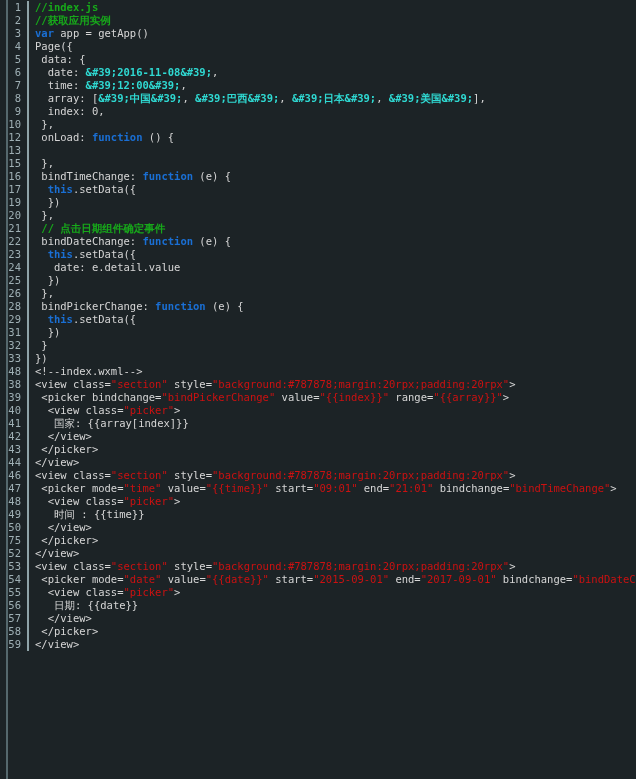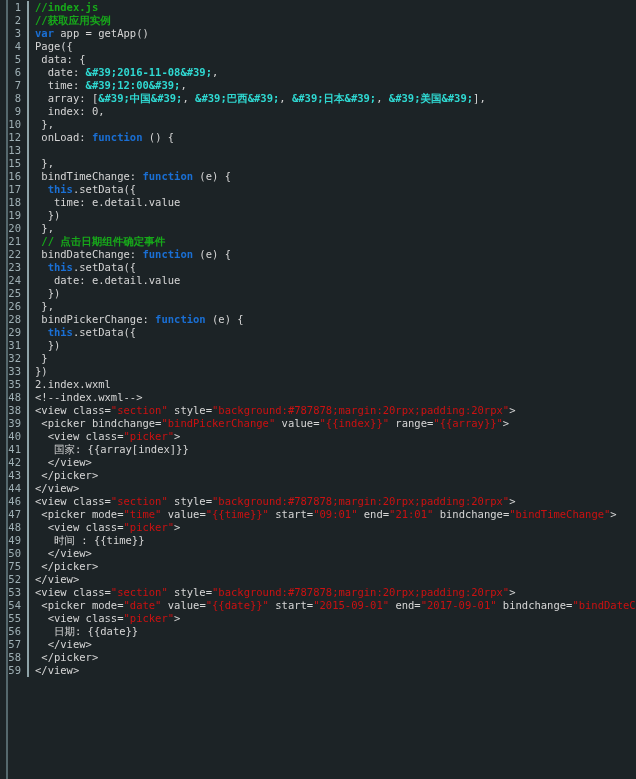--- a/index.html
+++ b/index.html
@@ -87,35 +87,33 @@
       <div class="code-line"><span class="ln">6</span><span class="gutter-sep"></span><span class="src"><span class="t-plain">  date: </span><span class="t-string">&amp;#39;2016-11-08&amp;#39;</span><span class="t-plain">,</span></span></div>
       <div class="code-line"><span class="ln">7</span><span class="gutter-sep"></span><span class="src"><span class="t-plain">  time: </span><span class="t-string">&amp;#39;12:00&amp;#39;</span><span class="t-plain">,</span></span></div>
       <div class="code-line"><span class="ln">8</span><span class="gutter-sep"></span><span class="src"><span class="t-plain">  array: [</span><span class="t-string">&amp;#39;中国&amp;#39;</span><span class="t-plain">, </span><span class="t-string">&amp;#39;巴西&amp;#39;</span><span class="t-plain">, </span><span class="t-string">&amp;#39;日本&amp;#39;</span><span class="t-plain">, </span><span class="t-string">&amp;#39;美国&amp;#39;</span><span class="t-plain">],</span></span></div>
       <div class="code-line"><span class="ln">9</span><span class="gutter-sep"></span><span class="src"><span class="t-plain">  index: 0,</span></span></div>
       <div class="code-line"><span class="ln">10</span><span class="gutter-sep"></span><span class="src"><span class="t-plain"> },</span></span></div>
       <div class="code-line"><span class="ln">12</span><span class="gutter-sep"></span><span class="src"><span class="t-plain"> onLoad: </span><span class="t-keyword">function</span><span class="t-plain"> () {</span></span></div>
       <div class="code-line"><span class="ln">13</span><span class="gutter-sep"></span><span class="src">&nbsp;</span></div>
       <div class="code-line"><span class="ln">15</span><span class="gutter-sep"></span><span class="src"><span class="t-plain"> },</span></span></div>
       <div class="code-line"><span class="ln">16</span><span class="gutter-sep"></span><span class="src"><span class="t-plain"> bindTimeChange: </span><span class="t-keyword">function</span><span class="t-plain"> (e) {</span></span></div>
       <div class="code-line"><span class="ln">17</span><span class="gutter-sep"></span><span class="src"><span class="t-plain">  </span><span class="t-keyword">this</span><span class="t-plain">.setData({</span></span></div>
-      <div class="code-line"><span class="ln">18</span><span class="gutter-sep"></span><span class="src"><span class="t-plain">   time: e.detail.value</span></span></div>
       <div class="code-line"><span class="ln">19</span><span class="gutter-sep"></span><span class="src"><span class="t-plain">  })</span></span></div>
       <div class="code-line"><span class="ln">20</span><span class="gutter-sep"></span><span class="src"><span class="t-plain"> },</span></span></div>
       <div class="code-line"><span class="ln">21</span><span class="gutter-sep"></span><span class="src"><span class="t-plain"> </span><span class="t-comment">// 点击日期组件确定事件</span></span></div>
       <div class="code-line"><span class="ln">22</span><span class="gutter-sep"></span><span class="src"><span class="t-plain"> bindDateChange: </span><span class="t-keyword">function</span><span class="t-plain"> (e) {</span></span></div>
       <div class="code-line"><span class="ln">23</span><span class="gutter-sep"></span><span class="src"><span class="t-plain">  </span><span class="t-keyword">this</span><span class="t-plain">.setData({</span></span></div>
       <div class="code-line"><span class="ln">24</span><span class="gutter-sep"></span><span class="src"><span class="t-plain">   date: e.detail.value</span></span></div>
       <div class="code-line"><span class="ln">25</span><span class="gutter-sep"></span><span class="src"><span class="t-plain">  })</span></span></div>
       <div class="code-line"><span class="ln">26</span><span class="gutter-sep"></span><span class="src"><span class="t-plain"> },</span></span></div>
       <div class="code-line"><span class="ln">28</span><span class="gutter-sep"></span><span class="src"><span class="t-plain"> bindPickerChange: </span><span class="t-keyword">function</span><span class="t-plain"> (e) {</span></span></div>
       <div class="code-line"><span class="ln">29</span><span class="gutter-sep"></span><span class="src"><span class="t-plain">  </span><span class="t-keyword">this</span><span class="t-plain">.setData({</span></span></div>
       <div class="code-line"><span class="ln">31</span><span class="gutter-sep"></span><span class="src"><span class="t-plain">  })</span></span></div>
       <div class="code-line"><span class="ln">32</span><span class="gutter-sep"></span><span class="src"><span class="t-plain"> }</span></span></div>
       <div class="code-line"><span class="ln">33</span><span class="gutter-sep"></span><span class="src"><span class="t-plain">})</span></span></div>
-      <div class="code-line"><span class="ln">35</span><span class="gutter-sep"></span><span class="src"><span class="t-plain">2.index.wxml</span></span></div>
       <div class="code-line"><span class="ln">48</span><span class="gutter-sep"></span><span class="src"><span class="t-plain">&lt;!--index.wxml--&gt;</span></span></div>
       <div class="code-line"><span class="ln">38</span><span class="gutter-sep"></span><span class="src"><span class="t-tag">&lt;view class=</span><span class="t-attrval">"section"</span><span class="t-tag"> style=</span><span class="t-attrval">"background:#787878;margin:20rpx;padding:20rpx"</span><span class="t-tag">&gt;</span></span></div>
       <div class="code-line"><span class="ln">39</span><span class="gutter-sep"></span><span class="src"><span class="t-tag"> &lt;picker bindchange=</span><span class="t-attrval">"bindPickerChange"</span><span class="t-tag"> value=</span><span class="t-attrval">"{{index}}"</span><span class="t-tag"> range=</span><span class="t-attrval">"{{array}}"</span><span class="t-tag">&gt;</span></span></div>
       <div class="code-line"><span class="ln">40</span><span class="gutter-sep"></span><span class="src"><span class="t-tag">  &lt;view class=</span><span class="t-attrval">"picker"</span><span class="t-tag">&gt;</span></span></div>
       <div class="code-line"><span class="ln">41</span><span class="gutter-sep"></span><span class="src"><span class="t-plain">   国家: {{array[index]}}</span></span></div>
       <div class="code-line"><span class="ln">42</span><span class="gutter-sep"></span><span class="src"><span class="t-tag">  &lt;/view&gt;</span></span></div>
       <div class="code-line"><span class="ln">43</span><span class="gutter-sep"></span><span class="src"><span class="t-tag"> &lt;/picker&gt;</span></span></div>
       <div class="code-line"><span class="ln">44</span><span class="gutter-sep"></span><span class="src"><span class="t-tag">&lt;/view&gt;</span></span></div>
       <div class="code-line"><span class="ln">46</span><span class="gutter-sep"></span><span class="src"><span class="t-tag">&lt;view class=</span><span class="t-attrval">"section"</span><span class="t-tag"> style=</span><span class="t-attrval">"background:#787878;margin:20rpx;padding:20rpx"</span><span class="t-tag">&gt;</span></span></div>
       <div class="code-line"><span class="ln">47</span><span class="gutter-sep"></span><span class="src"><span class="t-tag"> &lt;picker mode=</span><span class="t-attrval">"time"</span><span class="t-tag"> value=</span><span class="t-attrval">"{{time}}"</span><span class="t-tag"> start=</span><span class="t-attrval">"09:01"</span><span class="t-tag"> end=</span><span class="t-attrval">"21:01"</span><span class="t-tag"> bindchange=</span><span class="t-attrval">"bindTimeChange"</span><span class="t-tag">&gt;</span></span></div>

